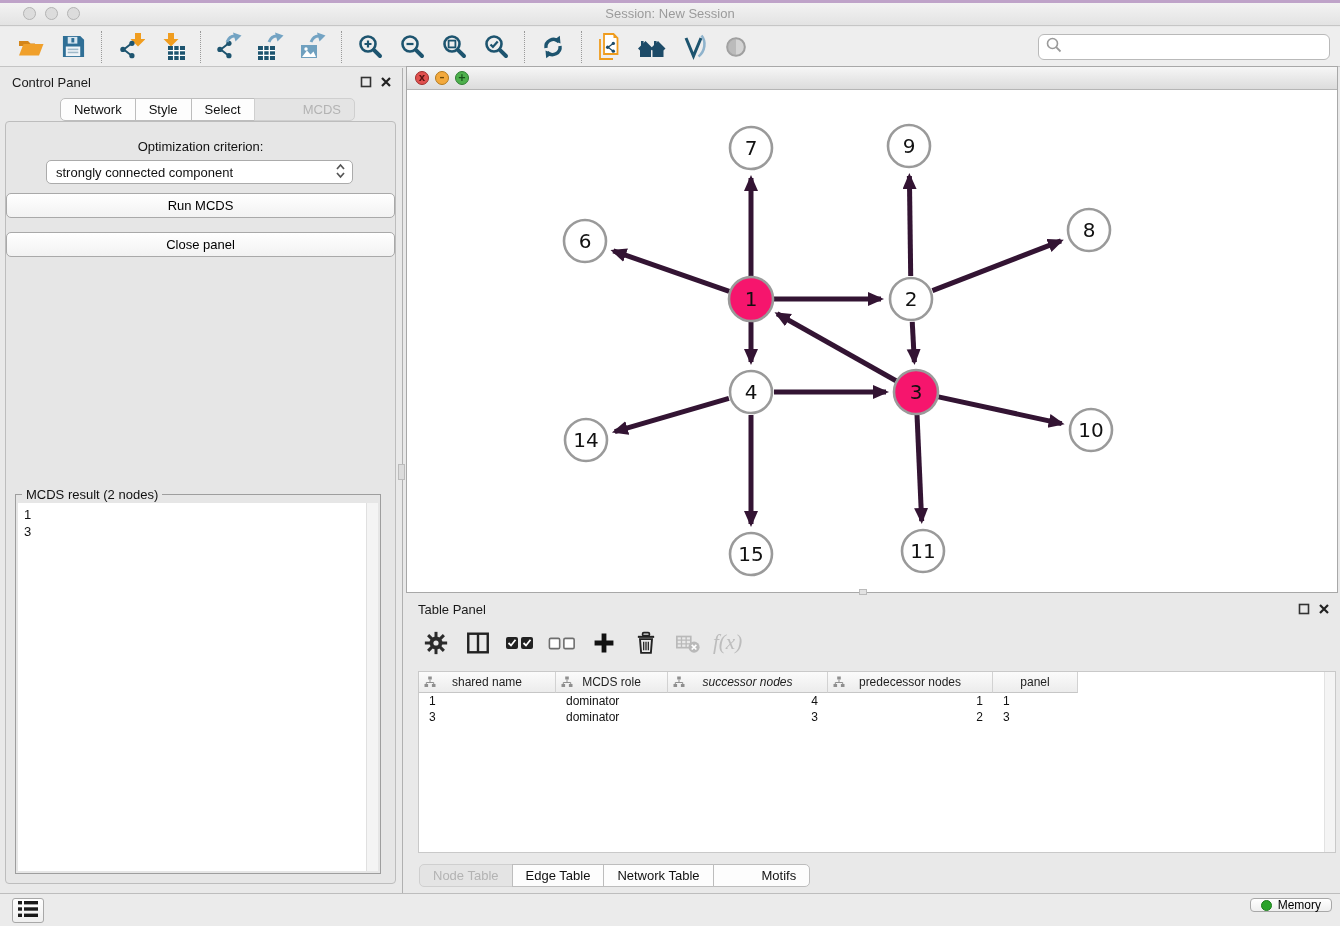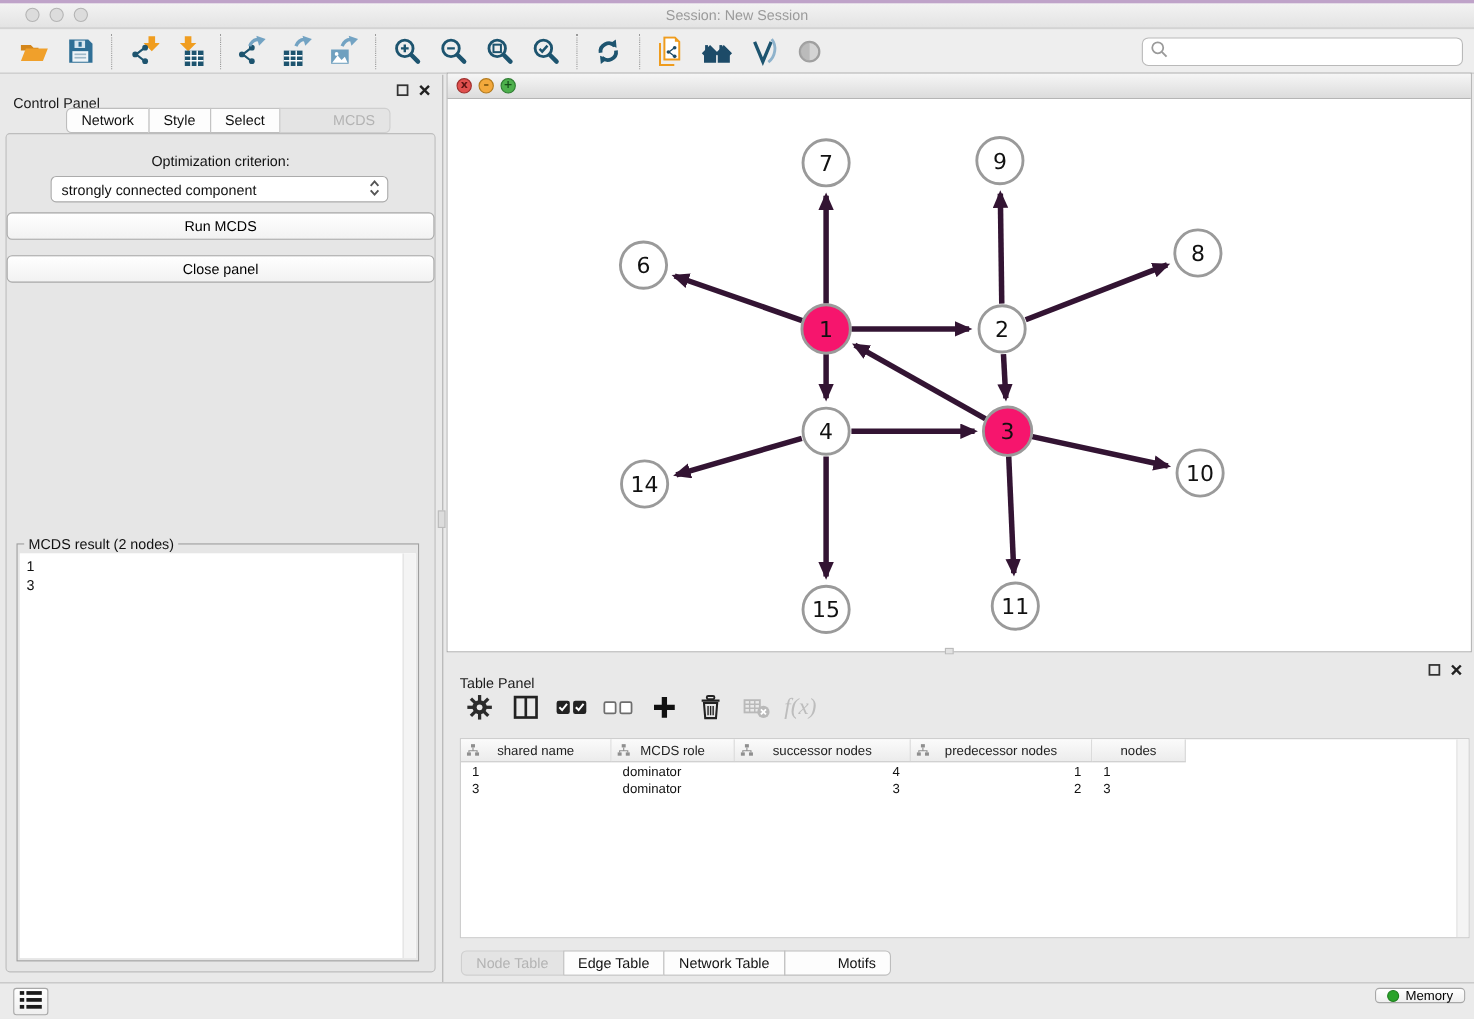--- a/index.html
+++ b/index.html
@@ -19,21 +19,21 @@
   .tb { width:42px; height:34px; background:none; border:none; display:flex; align-items:center; justify-content:center; cursor:pointer; }
   .tb svg { display:block; }
   .tsep { width:1px; height:32px; border-left:1px dotted #9a9a9a; margin:0 7px; }
   .searchbox { margin-left:auto; margin-right:10px; width:292px; height:26px; background:#fff;
     border:1px solid #b9b9b9; border-radius:6px; display:flex; align-items:center; padding:0 6px; }
   .searchbox input { border:none; outline:none; flex:1; font-size:13px; font-family:inherit; background:transparent; }
 
   
   .control-panel { position:absolute; left:0; top:68px; width:403px; bottom:33px; background:#e9e9e9; border-right:1px solid #b0b0b0; }
   .panel-head { position:relative; height:28px; }
-  .panel-title { position:absolute; left:12px; top:7px; font-size:13px; color:#1a1a1a;margin-top:11px; }
+  .panel-title { position:absolute; left:12px; top:7px; font-size:13px; color:#1a1a1a; }
   .panel-icons { position:absolute; right:10px; top:8px; display:flex; gap:8px; }
   .panel-icons span { cursor:pointer; display:block; }
 
   .cp-tabs { position:absolute; left:0; right:0; top:30px; display:flex; justify-content:center; }
   .cp-tab { border:1px solid #bdbdbd; background:#fdfdfd; font-size:13px; font-family:inherit; padding:3px 13px;
     margin-left:-1px; cursor:pointer; color:#111; }
   .cp-tab:first-child { border-radius:5px 0 0 5px; margin-left:13px; }
   .cp-tab:last-child { border-radius:0 5px 5px 0;padding-left:48px; }
   .cp-tab.active { background:#e4e4e4; color:#b3b3b3; border-color:#cfcfcf; }
 
@@ -518,21 +518,21 @@
           <span class="hico"><svg width="12" height="12" viewBox="0 0 12 12">
               <g fill="#8f8f8f">
                 <rect x="4.2" y="0.5" width="3.6" height="3"></rect>
                 <rect x="0.5" y="8" width="3.6" height="3"></rect>
                 <rect x="7.9" y="8" width="3.6" height="3"></rect>
               </g>
               <path d="M6 3.5v3M2.3 8V6.5h7.4V8" stroke="#8f8f8f" fill="none"></path>
             </svg></span>
           <span>MCDS role</span>
         </div>
-        <div class="th" style="width: 160px;">
+        <div class="th" style="width: 160px; font-style: italic;">
           <span class="hico"><svg width="12" height="12" viewBox="0 0 12 12">
               <g fill="#8f8f8f">
                 <rect x="4.2" y="0.5" width="3.6" height="3"></rect>
                 <rect x="0.5" y="8" width="3.6" height="3"></rect>
                 <rect x="7.9" y="8" width="3.6" height="3"></rect>
               </g>
               <path d="M6 3.5v3M2.3 8V6.5h7.4V8" stroke="#8f8f8f" fill="none"></path>
             </svg></span>
           <span>successor nodes</span>
         </div>
@@ -541,21 +541,21 @@
               <g fill="#8f8f8f">
                 <rect x="4.2" y="0.5" width="3.6" height="3"></rect>
                 <rect x="0.5" y="8" width="3.6" height="3"></rect>
                 <rect x="7.9" y="8" width="3.6" height="3"></rect>
               </g>
               <path d="M6 3.5v3M2.3 8V6.5h7.4V8" stroke="#8f8f8f" fill="none"></path>
             </svg></span>
           <span>predecessor nodes</span>
         </div>
         <div class="th" style="width: 85px;">
-          <span>nodes</span>
+          <span>panel</span>
         </div>
       </div>
     <div id="tbl-body">
         <div class="tr">
           <div class="td" style="width: 137px; text-align: left;">1</div>
           <div class="td" style="width: 112px; text-align: left;">dominator</div>
           <div class="td" style="width: 160px; text-align: right;">4</div>
           <div class="td" style="width: 165px; text-align: right;">1</div>
           <div class="td" style="width: 85px; text-align: left;">1</div>
         </div>

